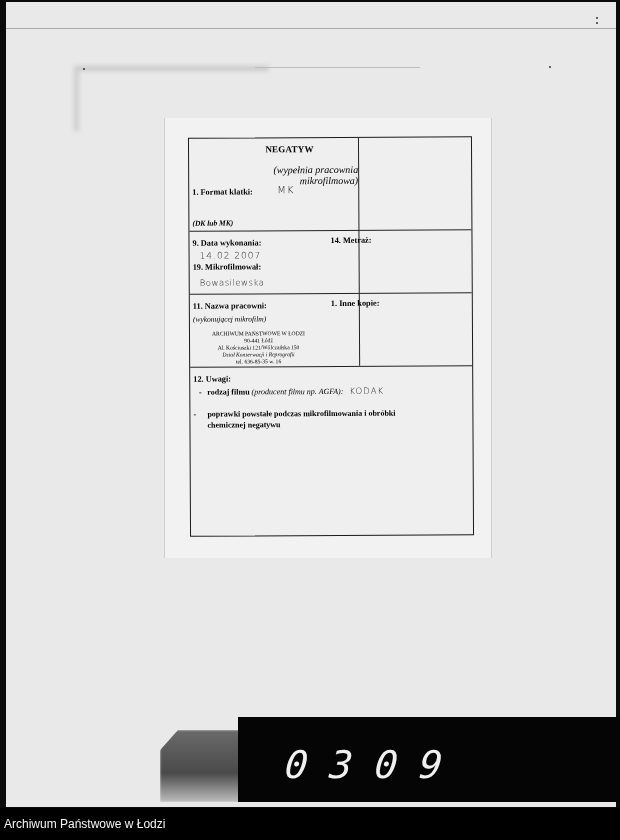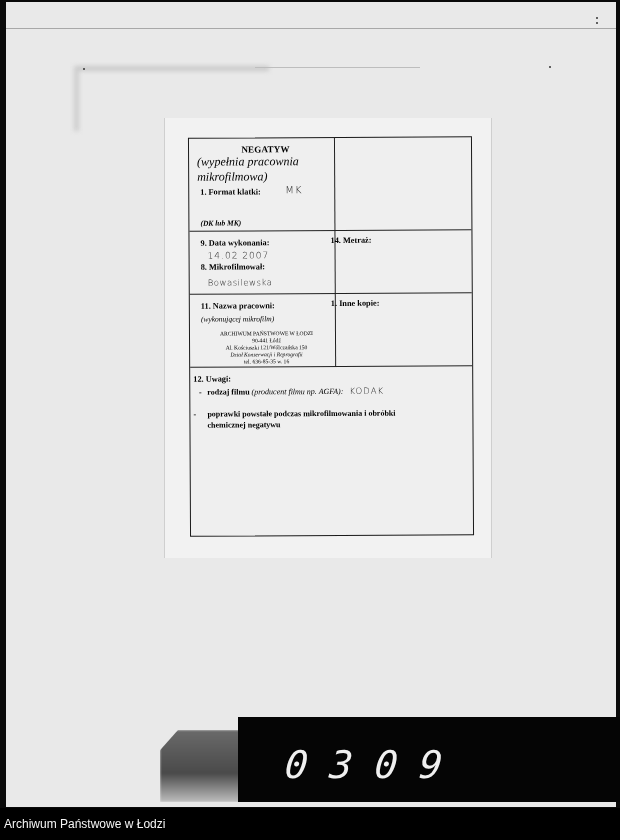--- a/index.html
+++ b/index.html
@@ -29,24 +29,24 @@
       background: #f2f2f2;
       border-left: 1px solid #cfcfcf; border-right: 1px solid #cfcfcf;
     }
     .form {
       position: absolute; left: 189px; top: 137px; width: 282px; height: 397px;
       border: 1.5px solid #1b1b1b; background: #efefef;
       transform: rotate(-0.3deg);
     }
     .row { position: absolute; left: 0; width: 100%; border-bottom: 1.2px solid #222; }
     .cell { position: absolute; top: 0; bottom: 0; }
-    .cell.left { left: 8px; width: 137px; border-right: 1.2px solid #222; }
+    .cell.left { left: 0; width: 137px; border-right: 1.2px solid #222; padding-left: 32px; }
     .cell.right { left: 138px; right: 0; }
     .hdr { text-align: center; font-weight: bold; font-size: 9px; margin-top: 6px; letter-spacing: 0.2px; }
-    .sub { text-align: left; font-style: italic; font-size: 12px; margin-top: 0; }
+    .sub { text-align: right; font-style: italic; font-size: 10px; margin-top: 10px; }
     .lbl { font-weight: bold; font-size: 8.3px; position: absolute; left: 3px; }
     .ital { font-style: italic; font-size: 7.5px; position: absolute; left: 3px; }
     .hand {
       font-family: "DejaVu Sans", sans-serif; color: #222; font-size: 9px;
       position: absolute; letter-spacing: 1px; font-weight: 300;
     }
     .inst { position: absolute; left: 0; width: 137px; text-align: center; font-size: 5.6px; line-height: 7px; }
     .inst .it { font-style: italic; }
     .note-line { position: absolute; left: 3px; font-size: 8px; font-weight: bold; }
     .note-line .it { font-style: italic; font-weight: normal; }
@@ -99,21 +99,21 @@
       <span class="lbl" style="top:49px;">1. Format klatki:</span>
       <span class="hand" style="left:88px;top:46px;font-size:10px;">MK</span>
       <span class="ital" style="top:80px;font-weight:bold;">(DK lub MK)</span>
     </div>
   </div>
 
   <div class="row" style="top:92px;height:63px;">
     <div class="cell left">
       <span class="lbl" style="top:8px;">9. Data wykonania:</span>
       <span class="hand" style="left:10px;top:20px;">14.02 2007</span>
-      <span class="lbl" style="top:32px;">8. Mikrofilmował:</span>
+      <span class="lbl" style="top:32px;">19. Mikrofilmował:</span>
       <span class="hand" style="left:10px;top:47px;font-size:8.5px;letter-spacing:0.5px;text-align:right;">Bowasilewska</span>
     </div>
     <div class="cell right">
       <span class="lbl" style="top:6px;">14. Metraż:</span>
     </div>
   </div>
 
   <div class="row" style="top:155px;height:73px;">
     <div class="cell left">
       <span class="lbl" style="top:8px;">11. Nazwa pracowni:</span>

